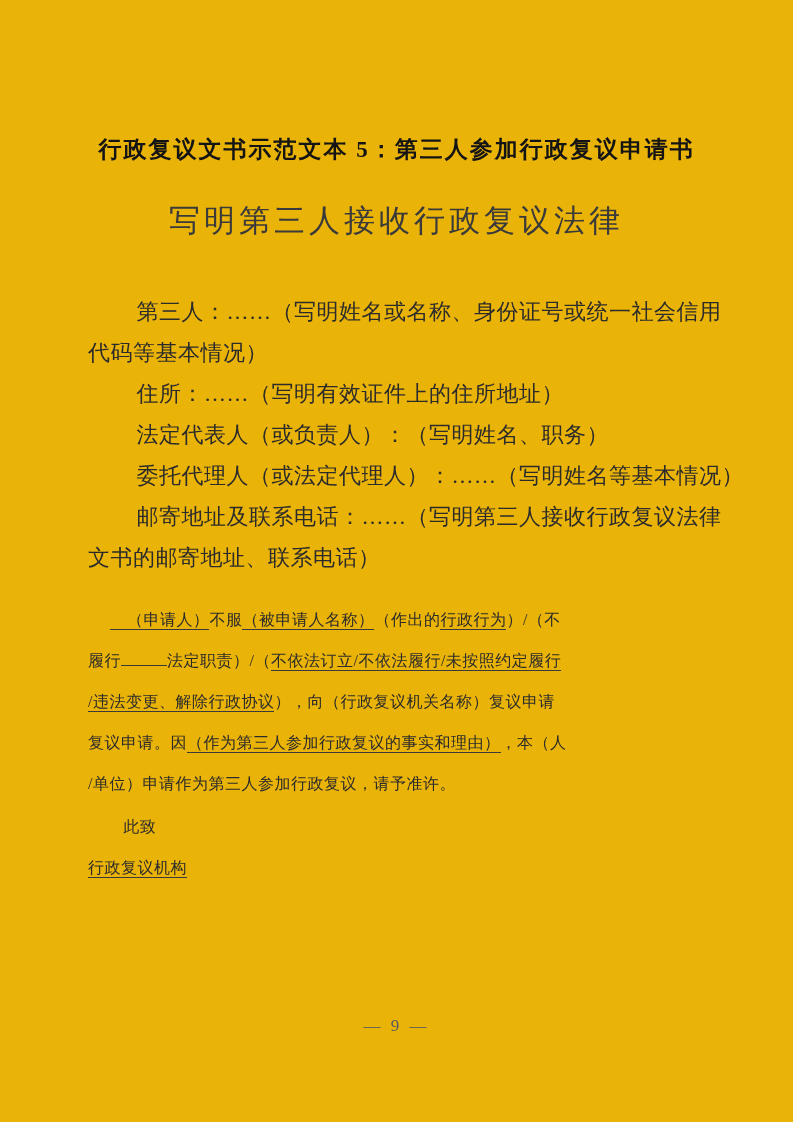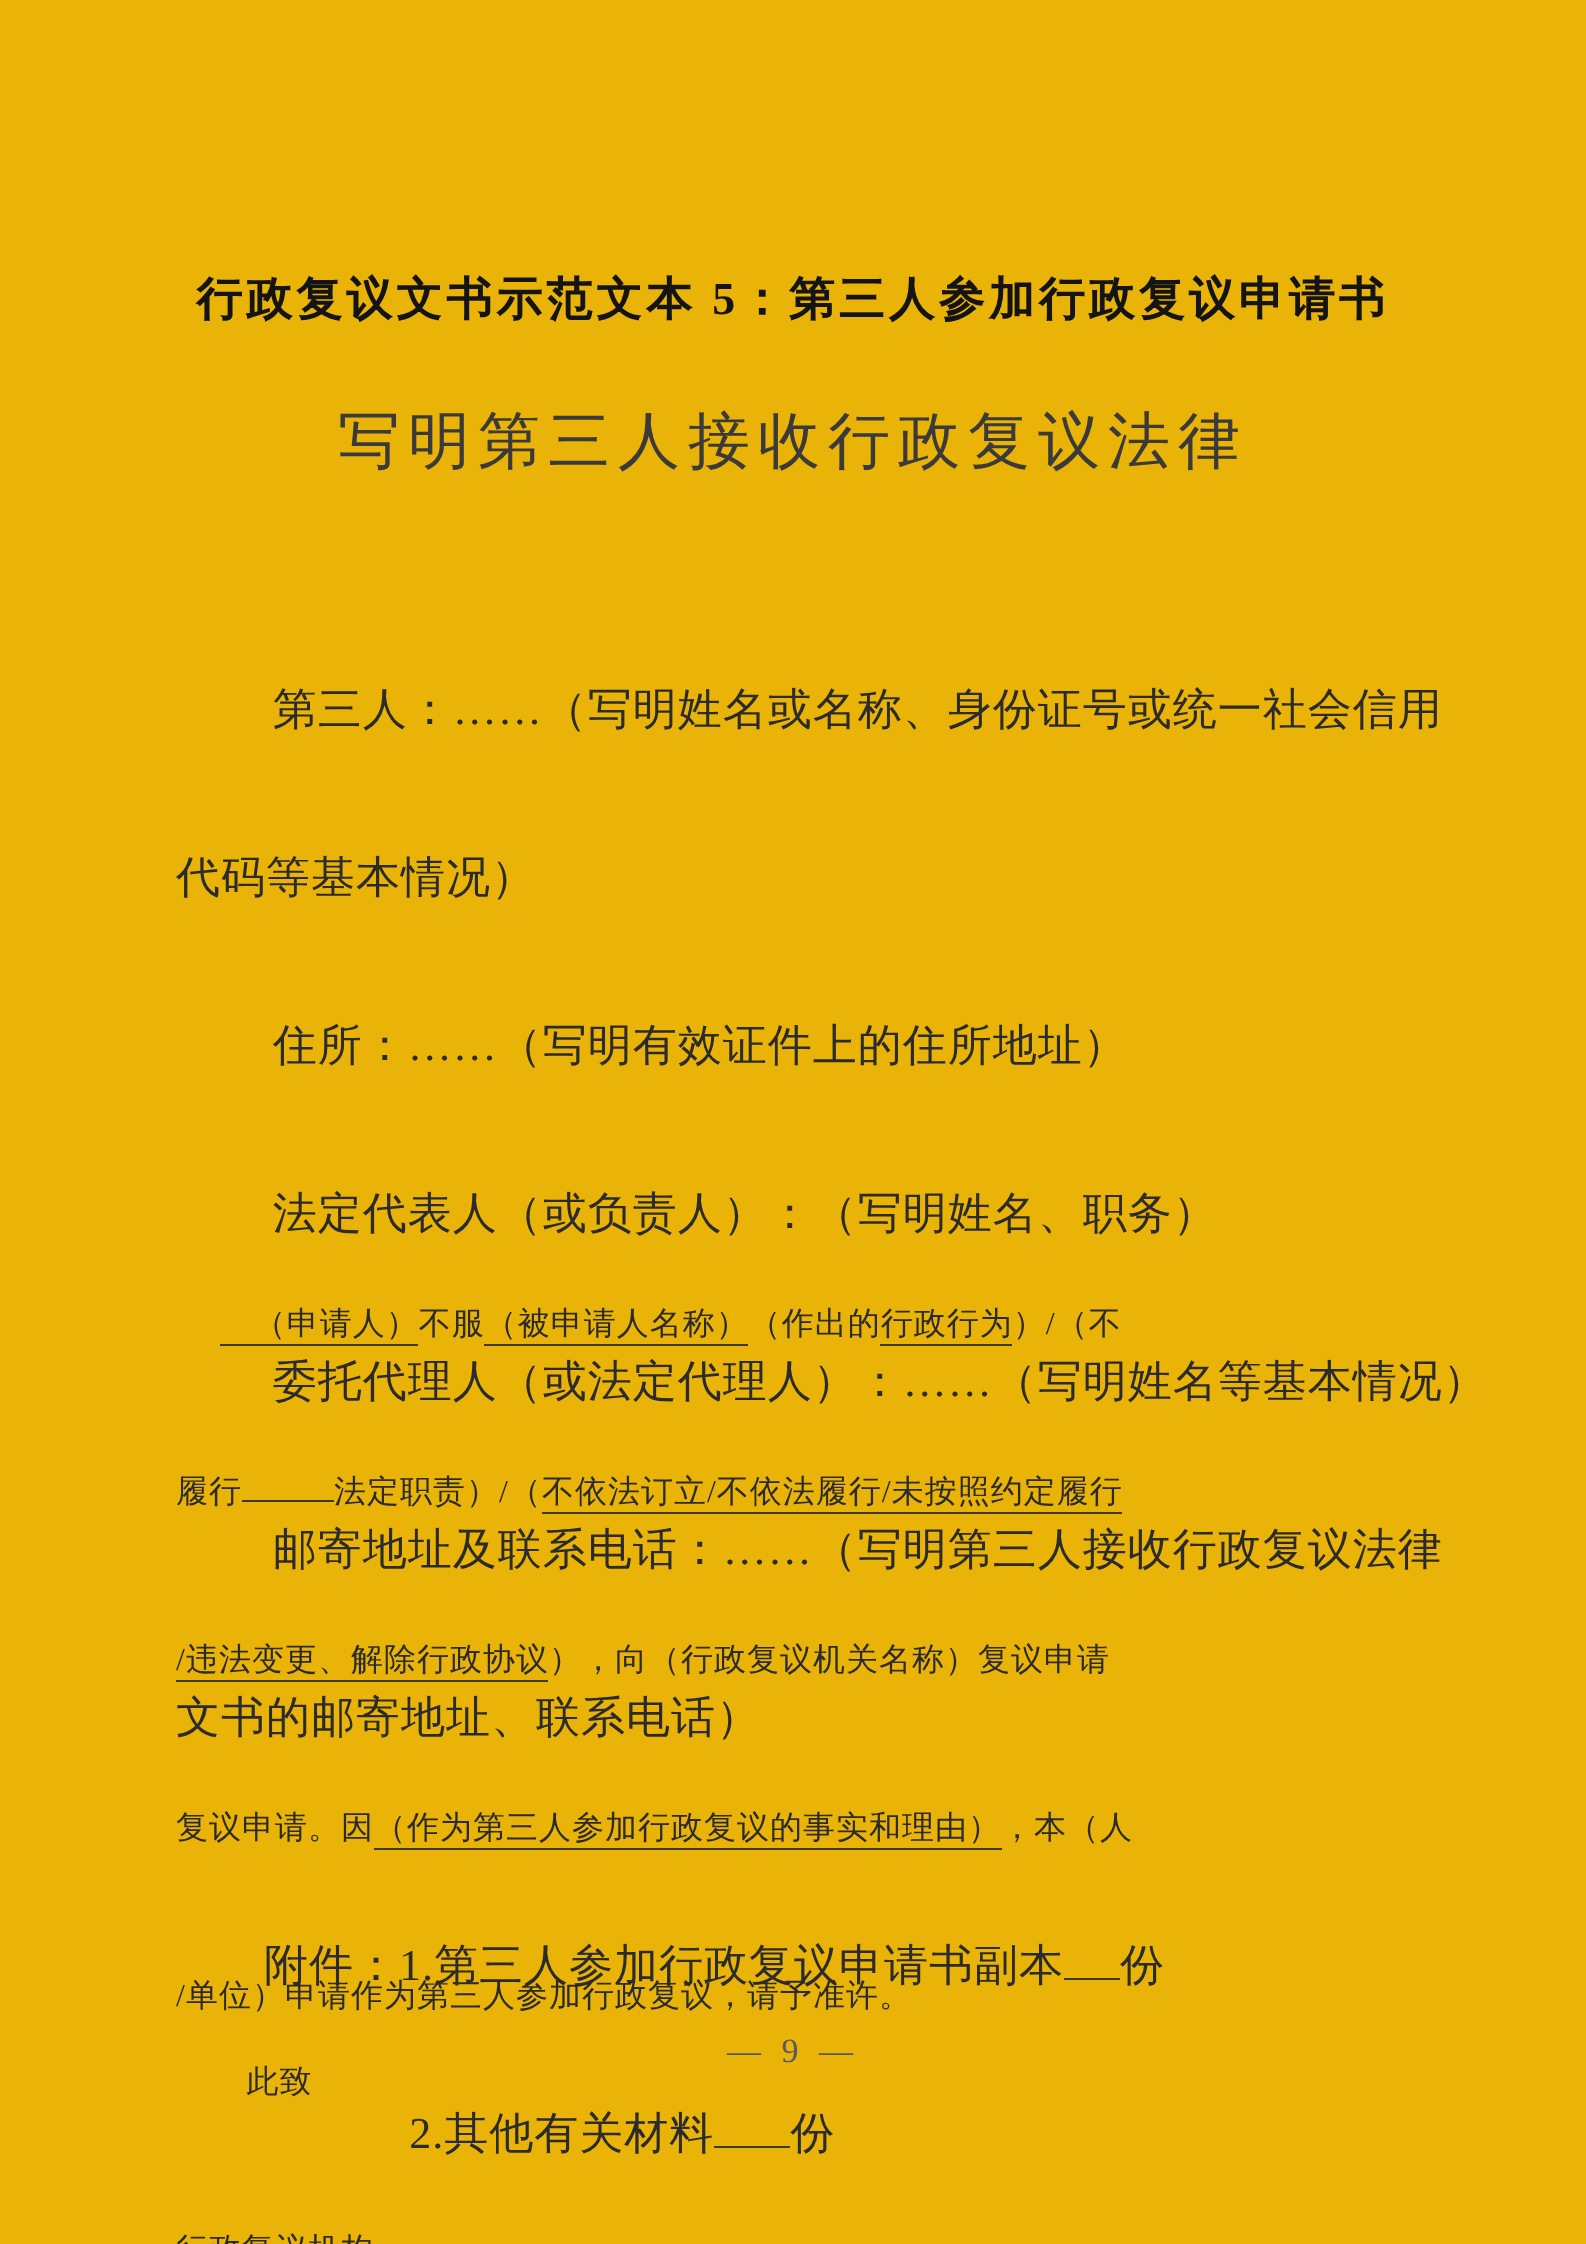--- a/index.html
+++ b/index.html
@@ -54,21 +54,20 @@
     top: 599px;
     left: 88px;
     width: 628px;
     font-size: 16px;
     line-height: 41px;
     letter-spacing: 0.5px;
   }
   .line {
     white-space: nowrap;
     height: 41px;
-    margin-top: 43px;
   }
   .ind { padding-left: 2.2em; }
   .ind-first { padding-left: 1.4em; }
   .u {
     border-bottom: 1.6px solid #3a3a3a;
     padding-bottom: 1px;
   }
   .blank {
     display: inline-block;
     border-bottom: 1.6px solid #3a3a3a;
@@ -132,24 +131,16 @@
     </div>
     <div class="line">
       <span>/单位）申请作为第三人参加行政复议，请予准许。</span>
     </div>
     <div class="line ind salute-line">此致</div>
     <div class="line">
       <span class="u">行政复议机构</span>
     </div>
   </div>
 
-  <div class="attach-block">
-    <div class="line">
-      <span>附件：</span><span>1.第三人参加行政复议申请书副本</span><span class="blank blank-copies"></span><span>份</span>
-    </div>
-    <div class="line attach-item2">
-      <span>2.其他有关材料</span><span class="blank blank-materials"></span><span>份</span>
-    </div>
-  </div>
 
   <div class="page-footer">— 9 —</div>
 
 </div>
 
 </body></html>

